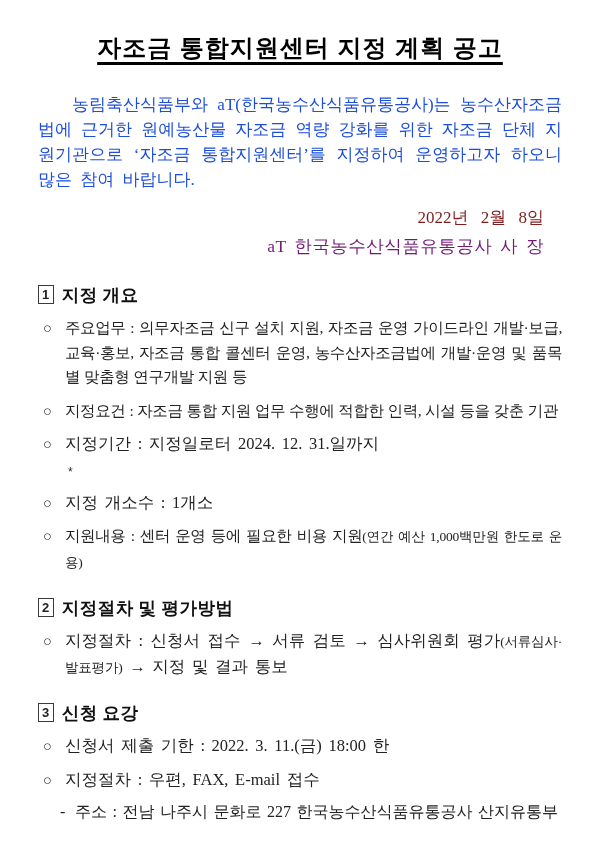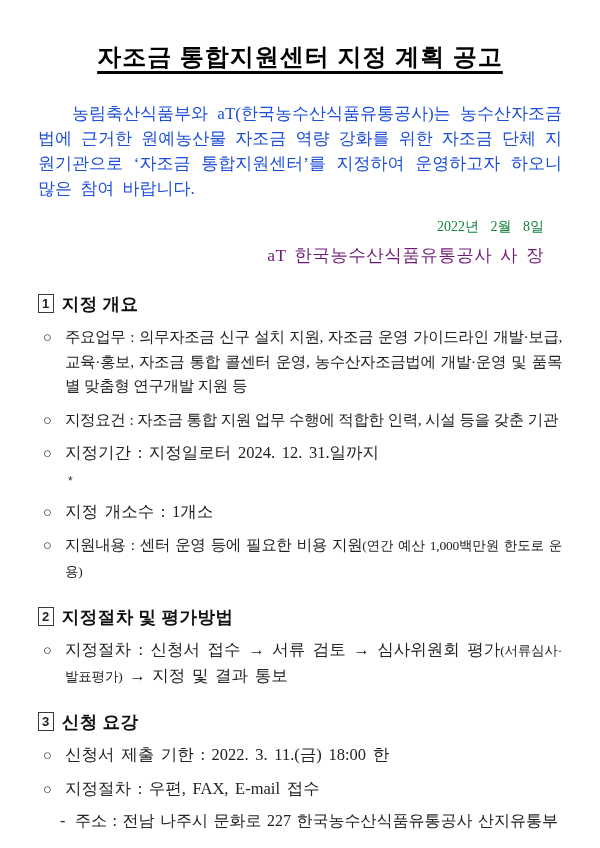--- a/index.html
+++ b/index.html
@@ -5,21 +5,21 @@
   * { margin:0; padding:0; box-sizing:border-box; }
   html,body { background:#fff; }
   body {
     width:600px; height:848px;
     font-family:"Liberation Serif","DejaVu Serif",serif;
     color:#1c1c1c;
     overflow:hidden;
   }
   .page {
     width:600px; height:711px;
-    padding:41px 38px 0 38px;
+    padding:32px 38px 0 38px;
   }
   
   .title {
     text-align:center;
     font-family:"Liberation Sans","DejaVu Sans",sans-serif;
     font-weight:bold;
     font-size:24px;
     letter-spacing:1px;
     color:#000;
     text-decoration:underline;
@@ -31,21 +31,21 @@
     margin-top:28px;
     font-size:17px;
     line-height:25px;
     text-align:justify;
     text-indent:34px;
     word-spacing:4px;
     color:#1d4ed8;
   }
   
   .right-block { text-align:right; padding-right:18px; margin-top:13px; }
-  .date-line { font-size:14px; line-height:26px; word-spacing:8px; color:#15803d; }
+  .date-line { font-size:17px; line-height:26px; word-spacing:8px; color:#7f1d1d; }
   .signer-line { font-size:17.5px; line-height:31px; word-spacing:3px; letter-spacing:0.5px; color:#701a75; }
   
   .section { margin-top:21px; }
   .sec-head {
     display:flex; align-items:center;
     font-weight:bold; font-size:17.5px; color:#111;
     letter-spacing:0.5px;
   }
   .sec-num {
     display:inline-flex; align-items:center; justify-content:center;

